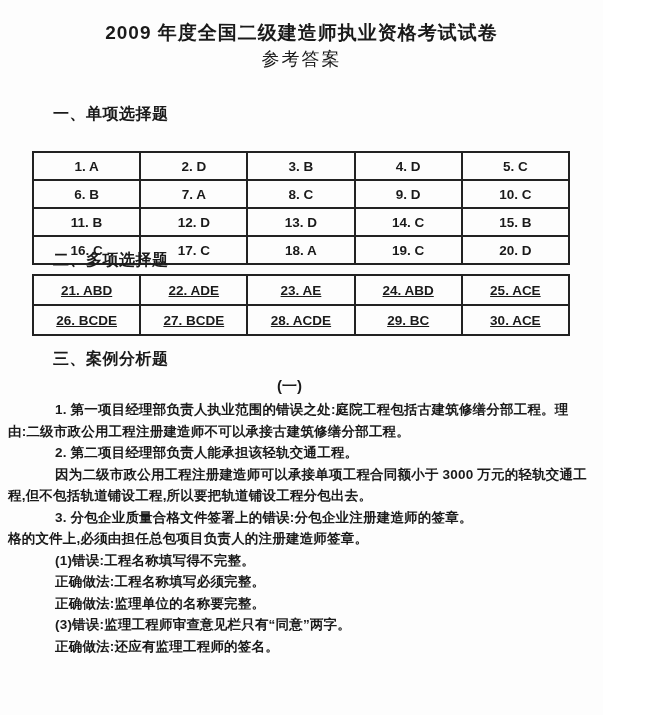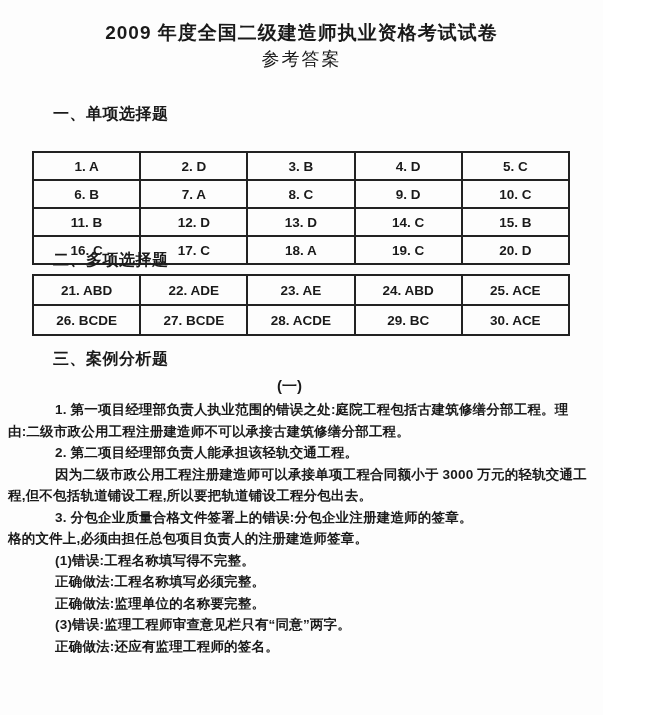--- a/index.html
+++ b/index.html
@@ -38,21 +38,21 @@
     border-collapse:collapse;table-layout:fixed;
     font-size:13.5px;font-weight:600;
   }
   table.ans td{
     border:2px solid var(--border);
     text-align:center;vertical-align:middle;
     padding:0;
   }
   table.t1{top:115px;margin-top:36px;}
   table.t1 td{height:26px;}
-  table.t2{top:274px;}
+  table.t2{top:274px;text-decoration:underline;}
   table.t2 td{height:28px;}
   .case-sub{
     position:absolute;top:377px;left:8px;width:563px;
     text-align:center;font-size:15px;font-weight:700;
   }
   .case-body{
     position:absolute;top:399px;left:8px;width:580px;
     font-size:13.5px;font-weight:600;line-height:21.5px;
     letter-spacing:0.2px;
   }

